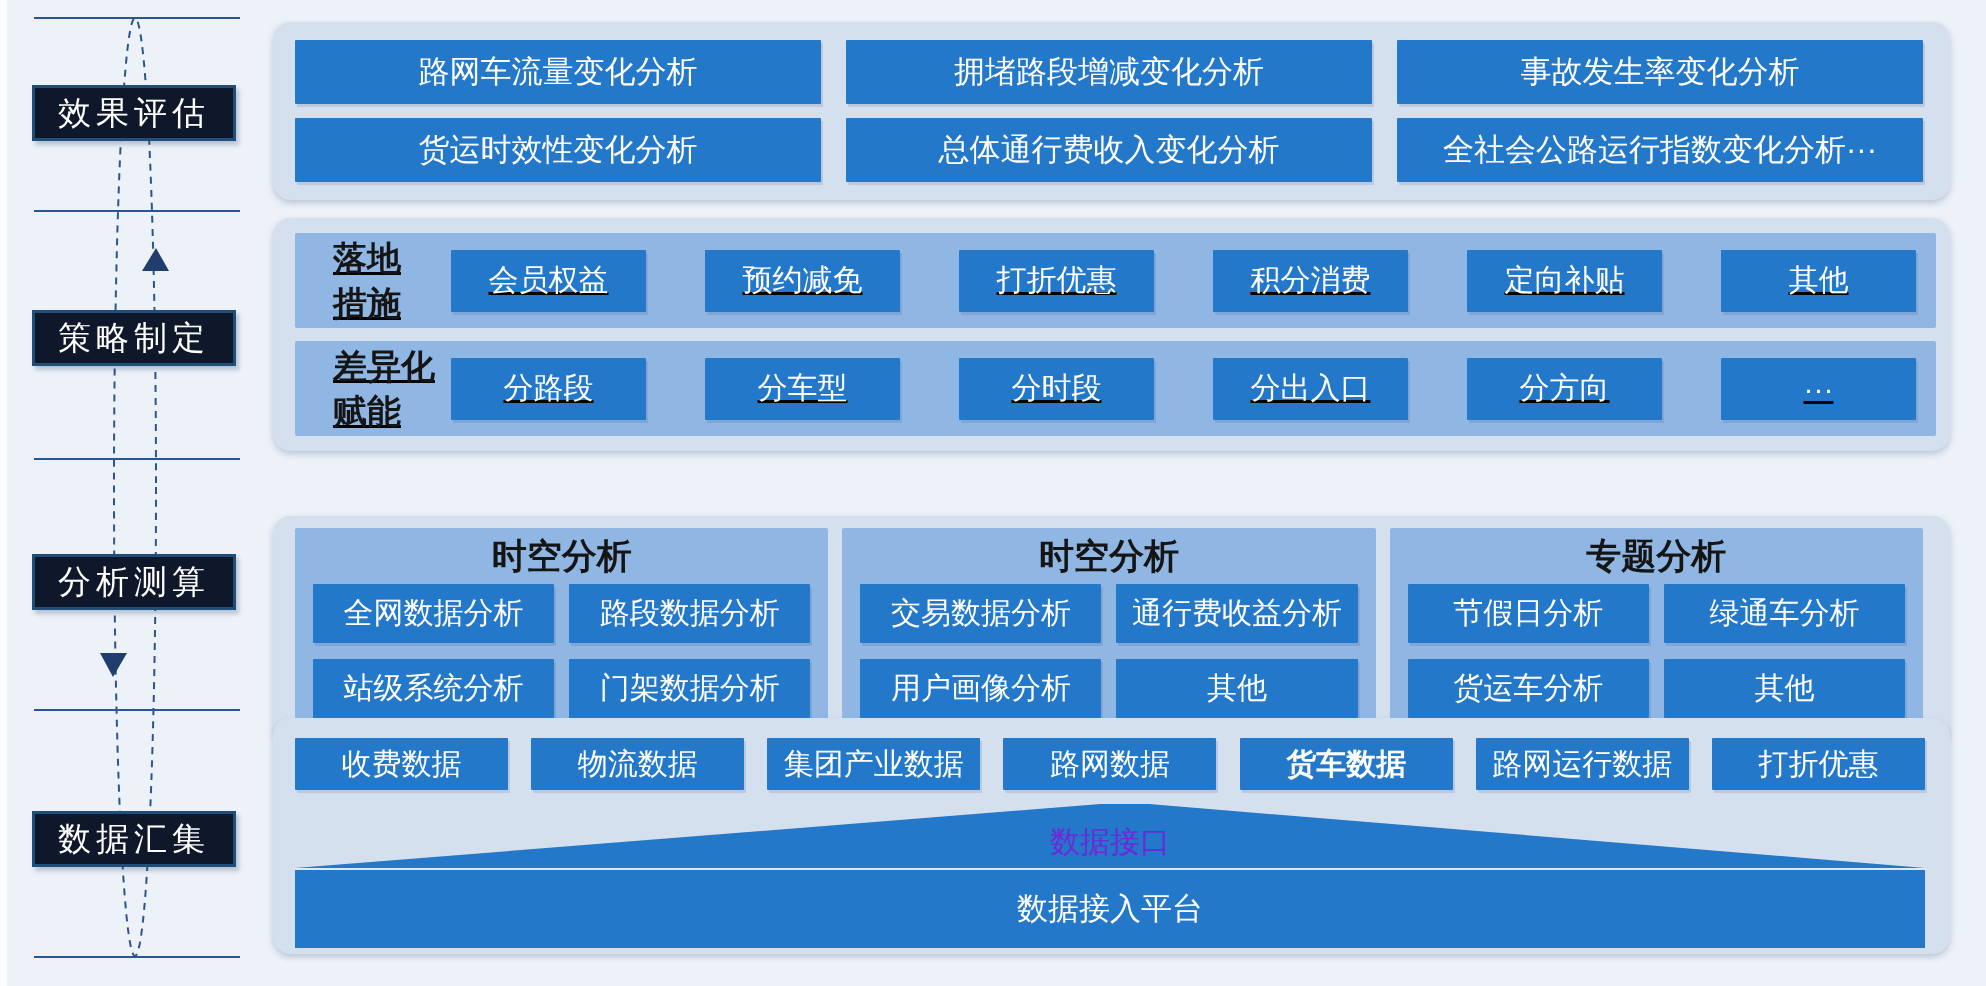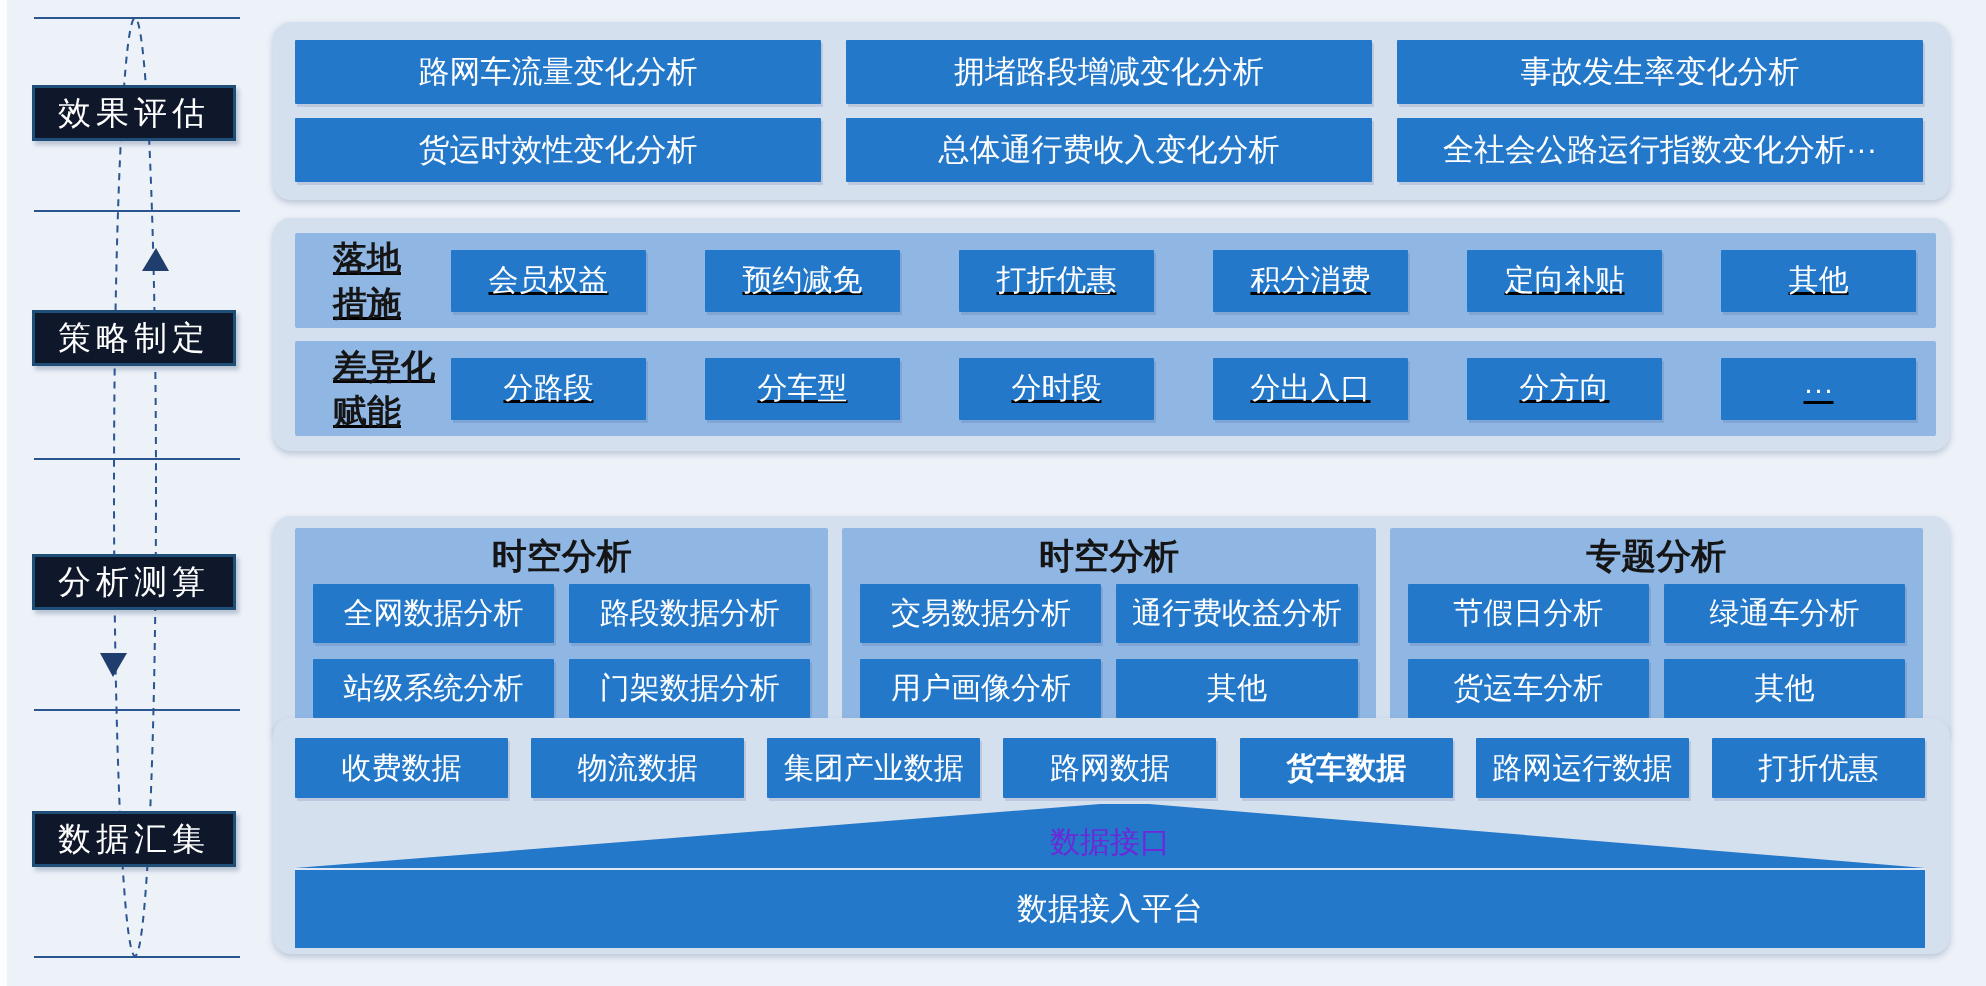--- a/index.html
+++ b/index.html
@@ -47,21 +47,21 @@
   
   .c3{top:468px;height:228px;padding:12px 27px 12px 22px;display:flex;gap:14px;margin-top:48px;}
   .group{flex:1;background:#90b7e4;border-radius:2px;padding:0 18px 14px 18px;box-sizing:border-box;display:flex;flex-direction:column;}
   .group-title{height:56px;display:flex;align-items:center;justify-content:center;font-size:35px;font-weight:600;color:#151515;}
   .group-grid{flex:1;display:grid;grid-template-columns:1fr 1fr;gap:16px 15px;}
   .group-grid .bluebox{font-size:30px;}
 
   
   .c4{top:718px;height:236px;}
   .sources{position:absolute;left:22px;top:20px;width:1630px;display:flex;justify-content:space-between;}
-  .sources .bluebox{flex:0 0 213px;height:60px;font-size:30px;}
+  .sources .bluebox{flex:0 0 213px;height:52px;font-size:30px;}
   .sources .bluebox.bold{font-weight:700;}
   .funnel{
     position:absolute;left:22px;top:86px;width:1630px;height:64px;background:#2378c9;
     clip-path:polygon(0% 100%,49.4% 0%,52.4% 0%,100% 100%);
   }
   .funnel-label{
     position:absolute;left:22px;top:104px;width:1630px;text-align:center;
     color:#6d28d9;font-size:30px;font-family:Liberation Mono, monospace;
   }
   .platform{

